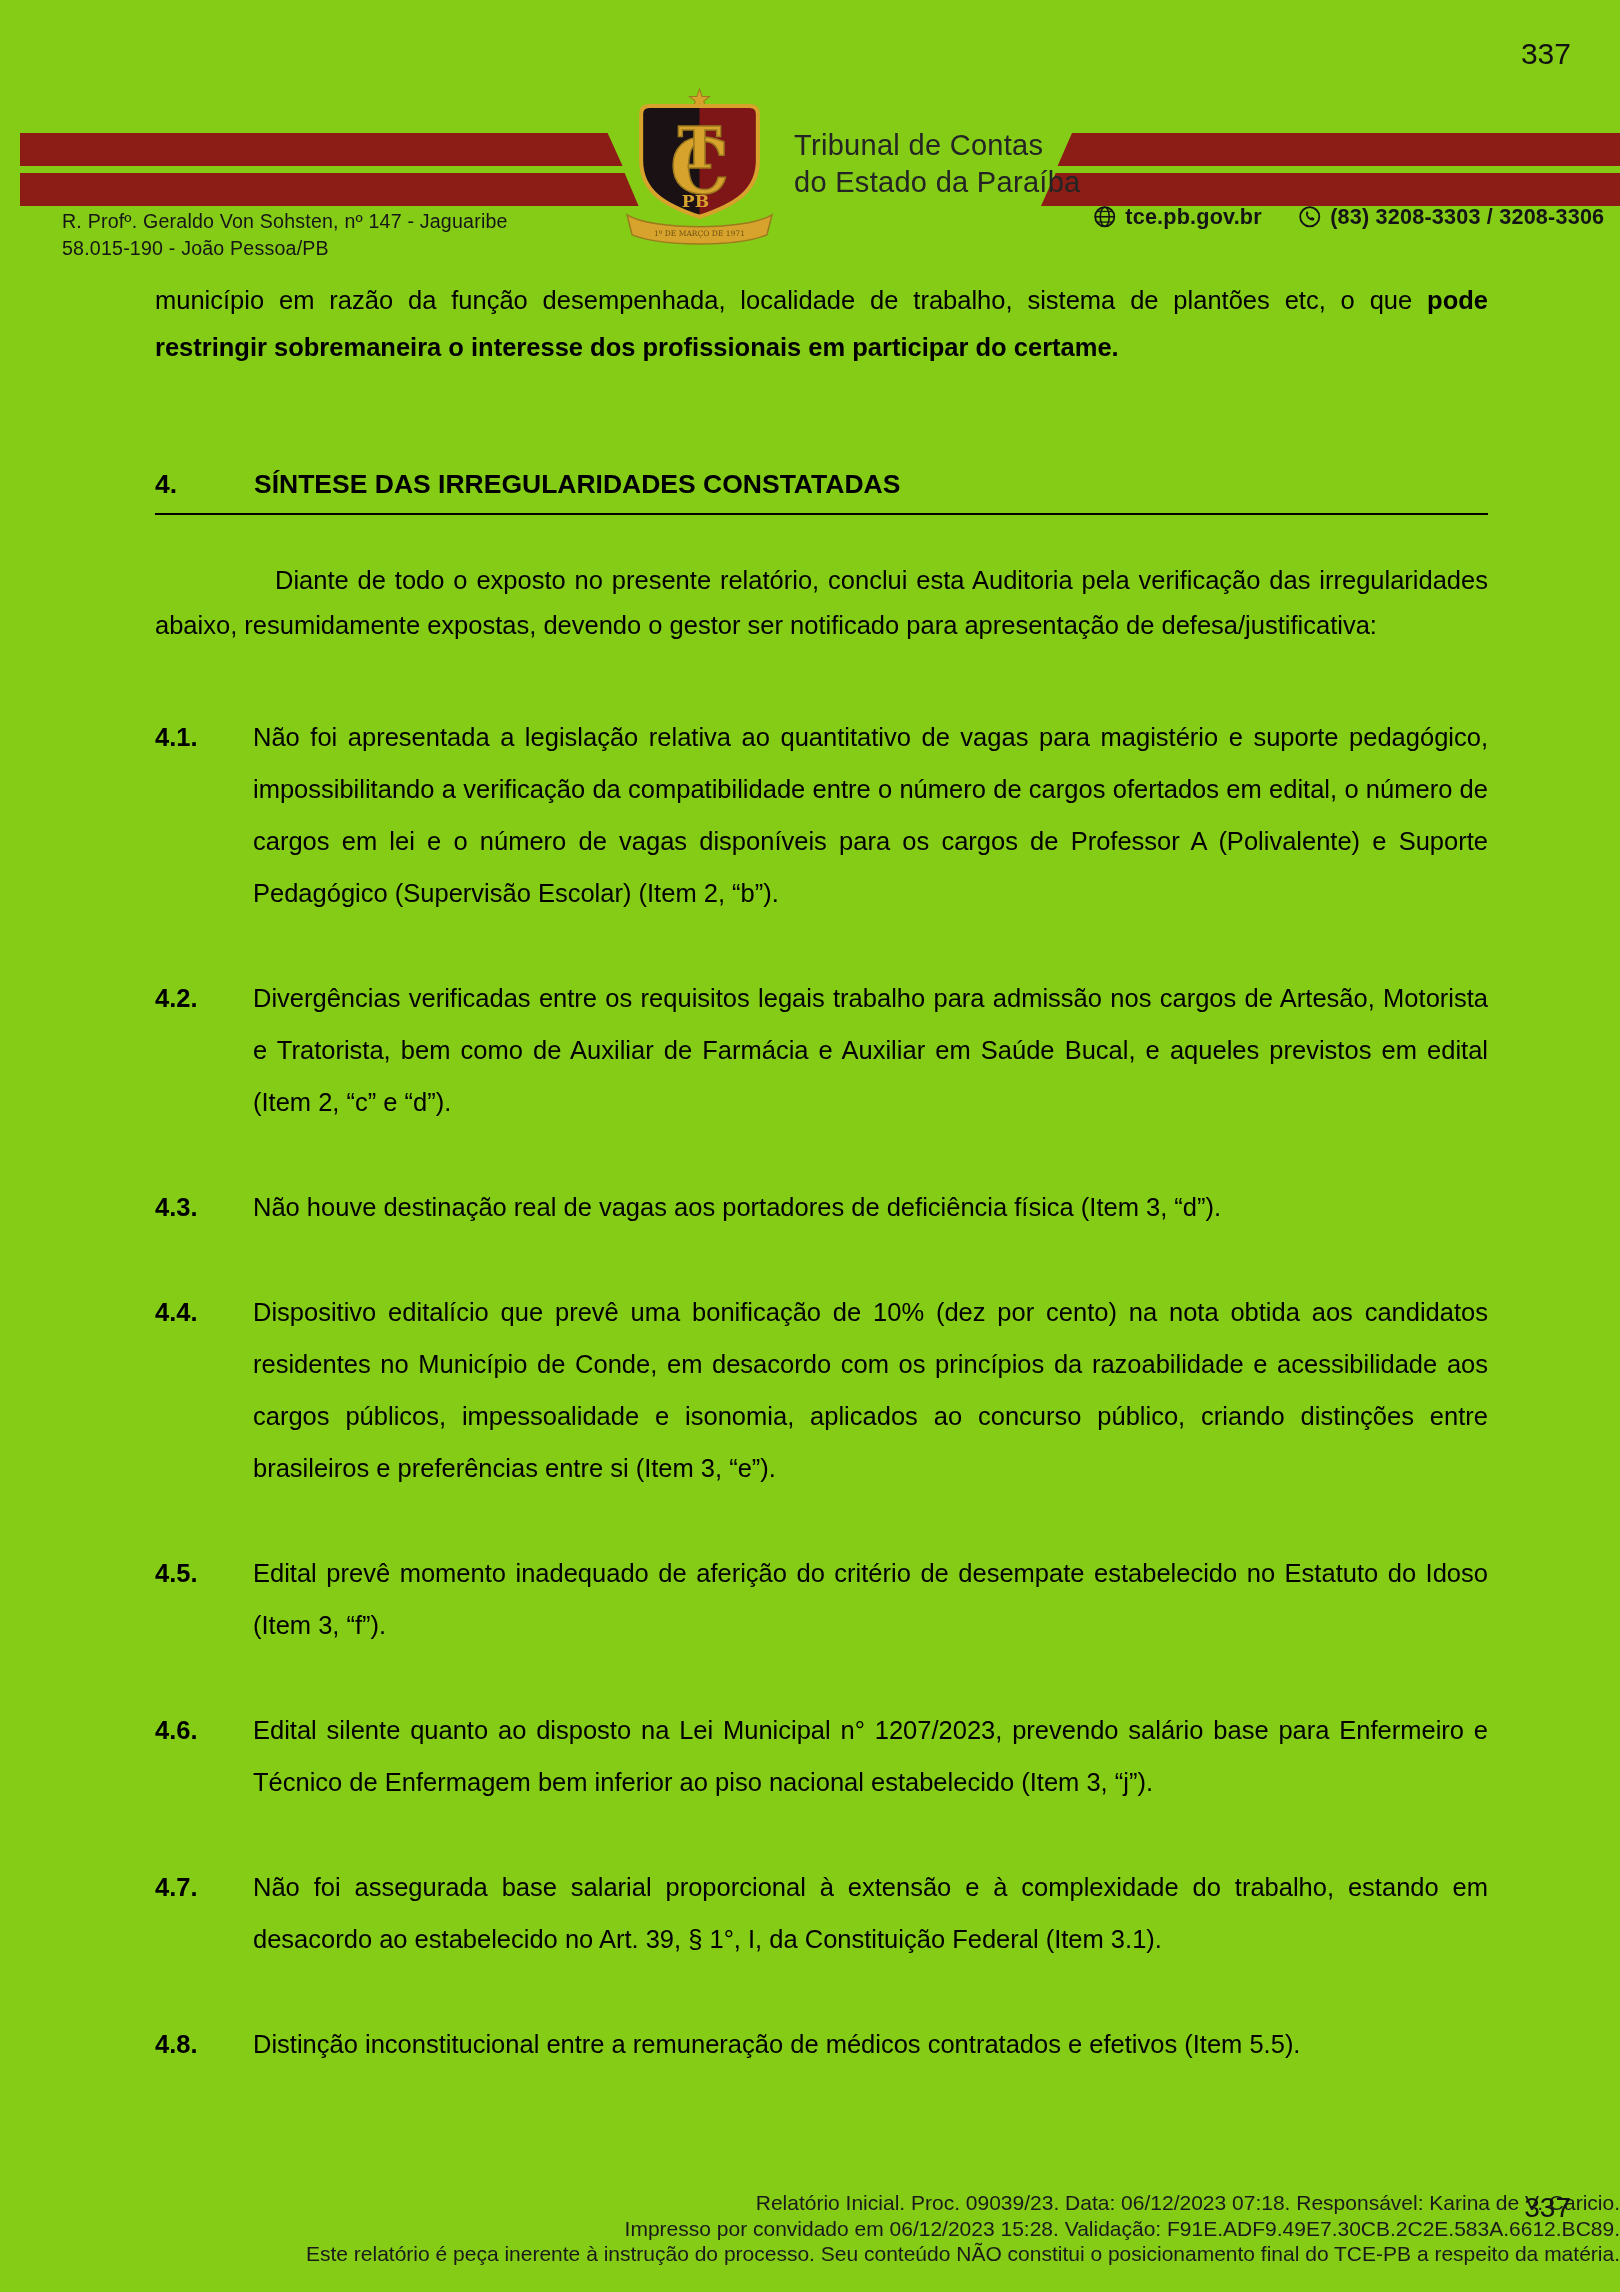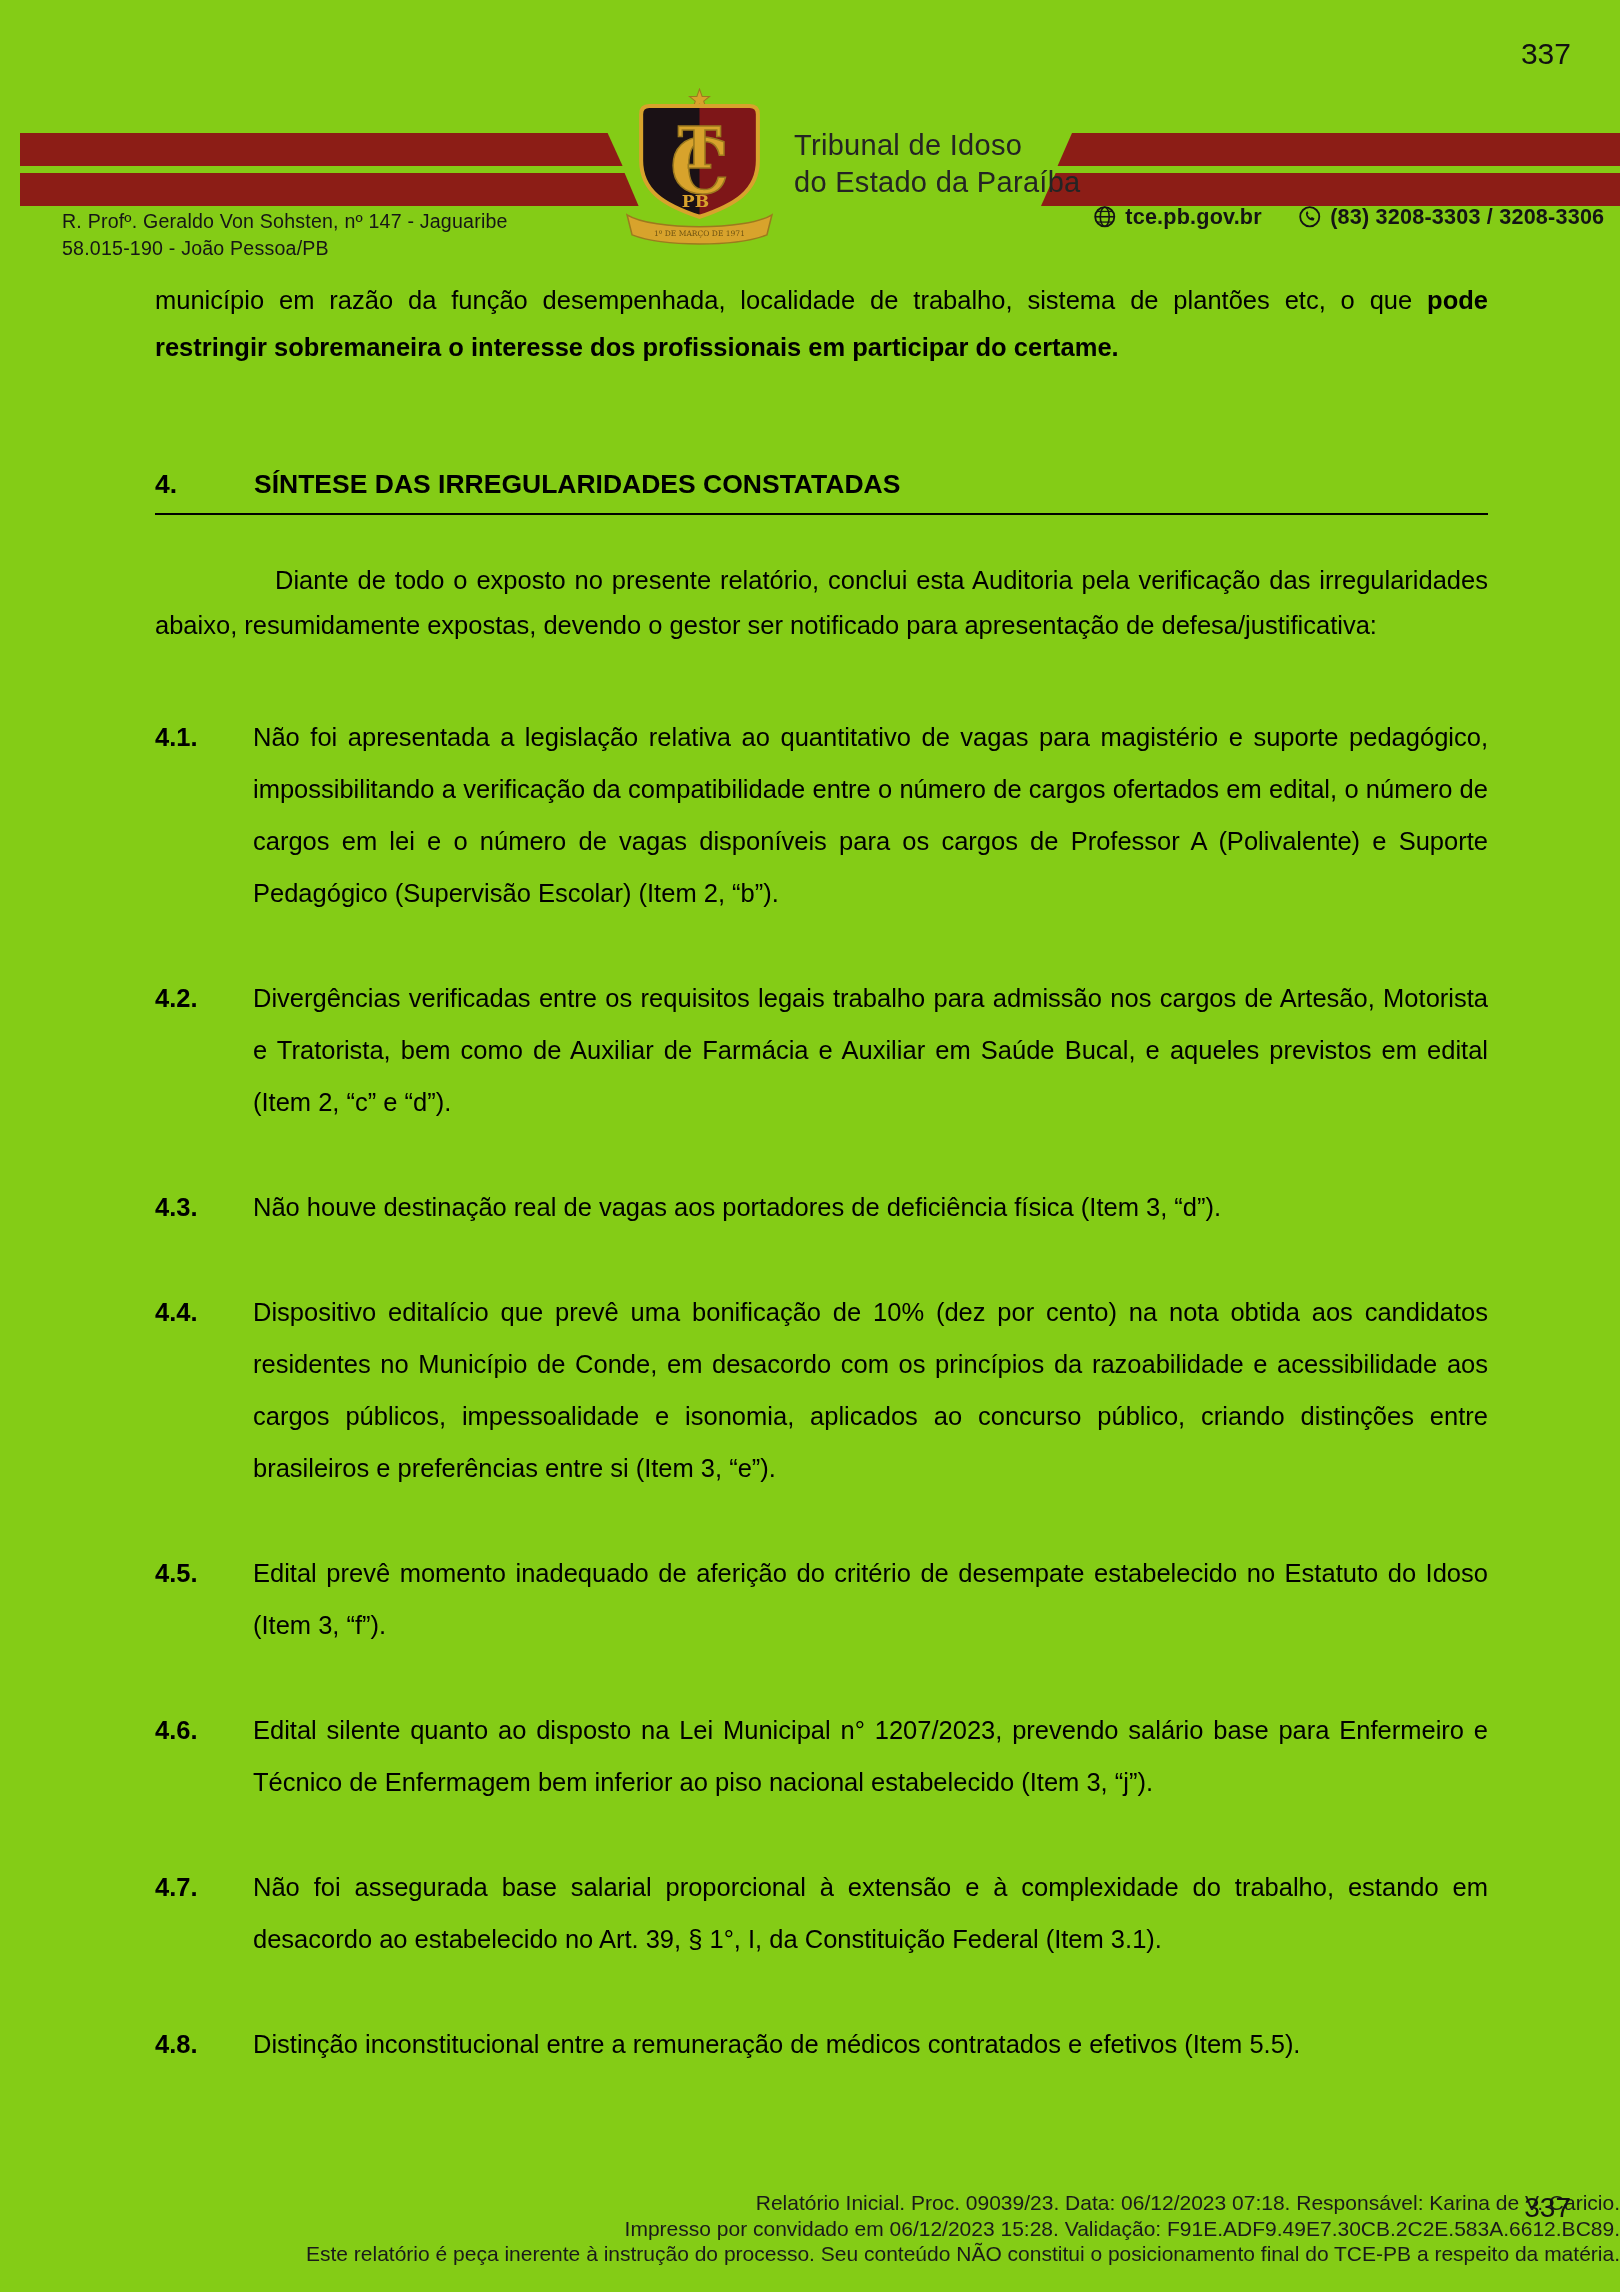--- a/index.html
+++ b/index.html
@@ -98,21 +98,21 @@
 
       <text x="82" y="104" text-anchor="middle" font-family="DejaVu Serif, serif" font-size="74" font-weight="bold" style="fill:var(--gold,#D8A32C);stroke:var(--gold-dark,#9C7A1E);stroke-width:1.5">C</text>
       <text x="82" y="80" text-anchor="middle" font-family="DejaVu Serif, serif" font-size="58" font-weight="bold" style="fill:var(--gold,#D8A32C);stroke:var(--gold-dark,#9C7A1E);stroke-width:1.5">T</text>
       <text x="78" y="118" text-anchor="middle" font-family="DejaVu Serif, serif" font-size="17" font-weight="bold" style="fill:var(--gold,#D8A32C)">PB</text>
 
       <path d="M10,126 C36,142 128,142 154,126 L149,146 C118,158 46,158 15,146 Z" style="fill:var(--gold,#D8A32C);stroke:var(--gold-dark,#9C7A1E);stroke-width:1.5"></path>
       <text x="82" y="147" text-anchor="middle" font-family="DejaVu Serif, serif" font-size="7.5" style="fill:#6E5312">1º DE MARÇO DE 1971</text>
     </svg>
 
     <div class="org-title">
-      <div>Tribunal de Idoso</div>
+      <div>Tribunal de Contas</div>
       <div>do Estado da Paraíba</div>
     </div>
 
     <div class="address">
       <div>R. Profº. Geraldo Von Sohsten, nº 147 - Jaguaribe</div>
       <div>58.015-190 - João Pessoa/PB</div>
     </div>
 
     <div class="contact">
       <span class="c-group">

